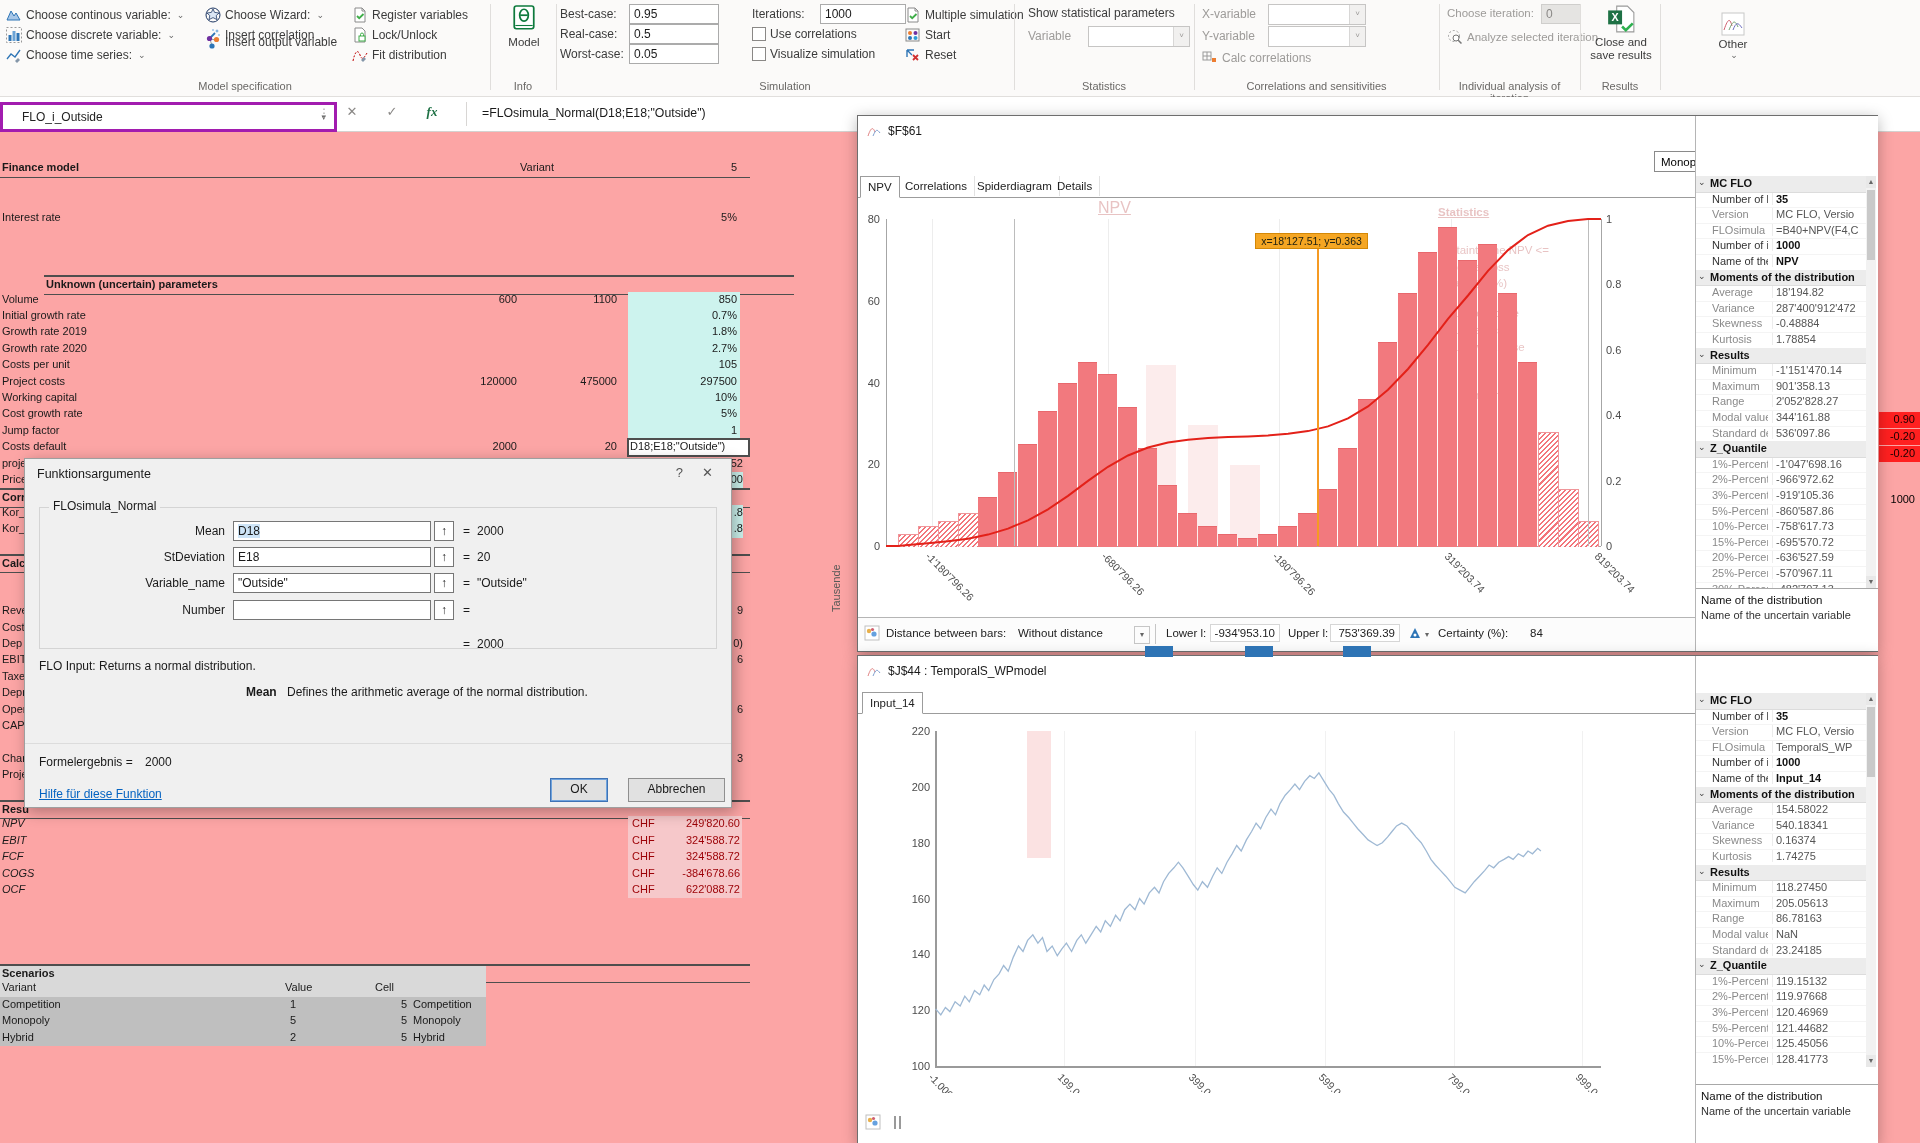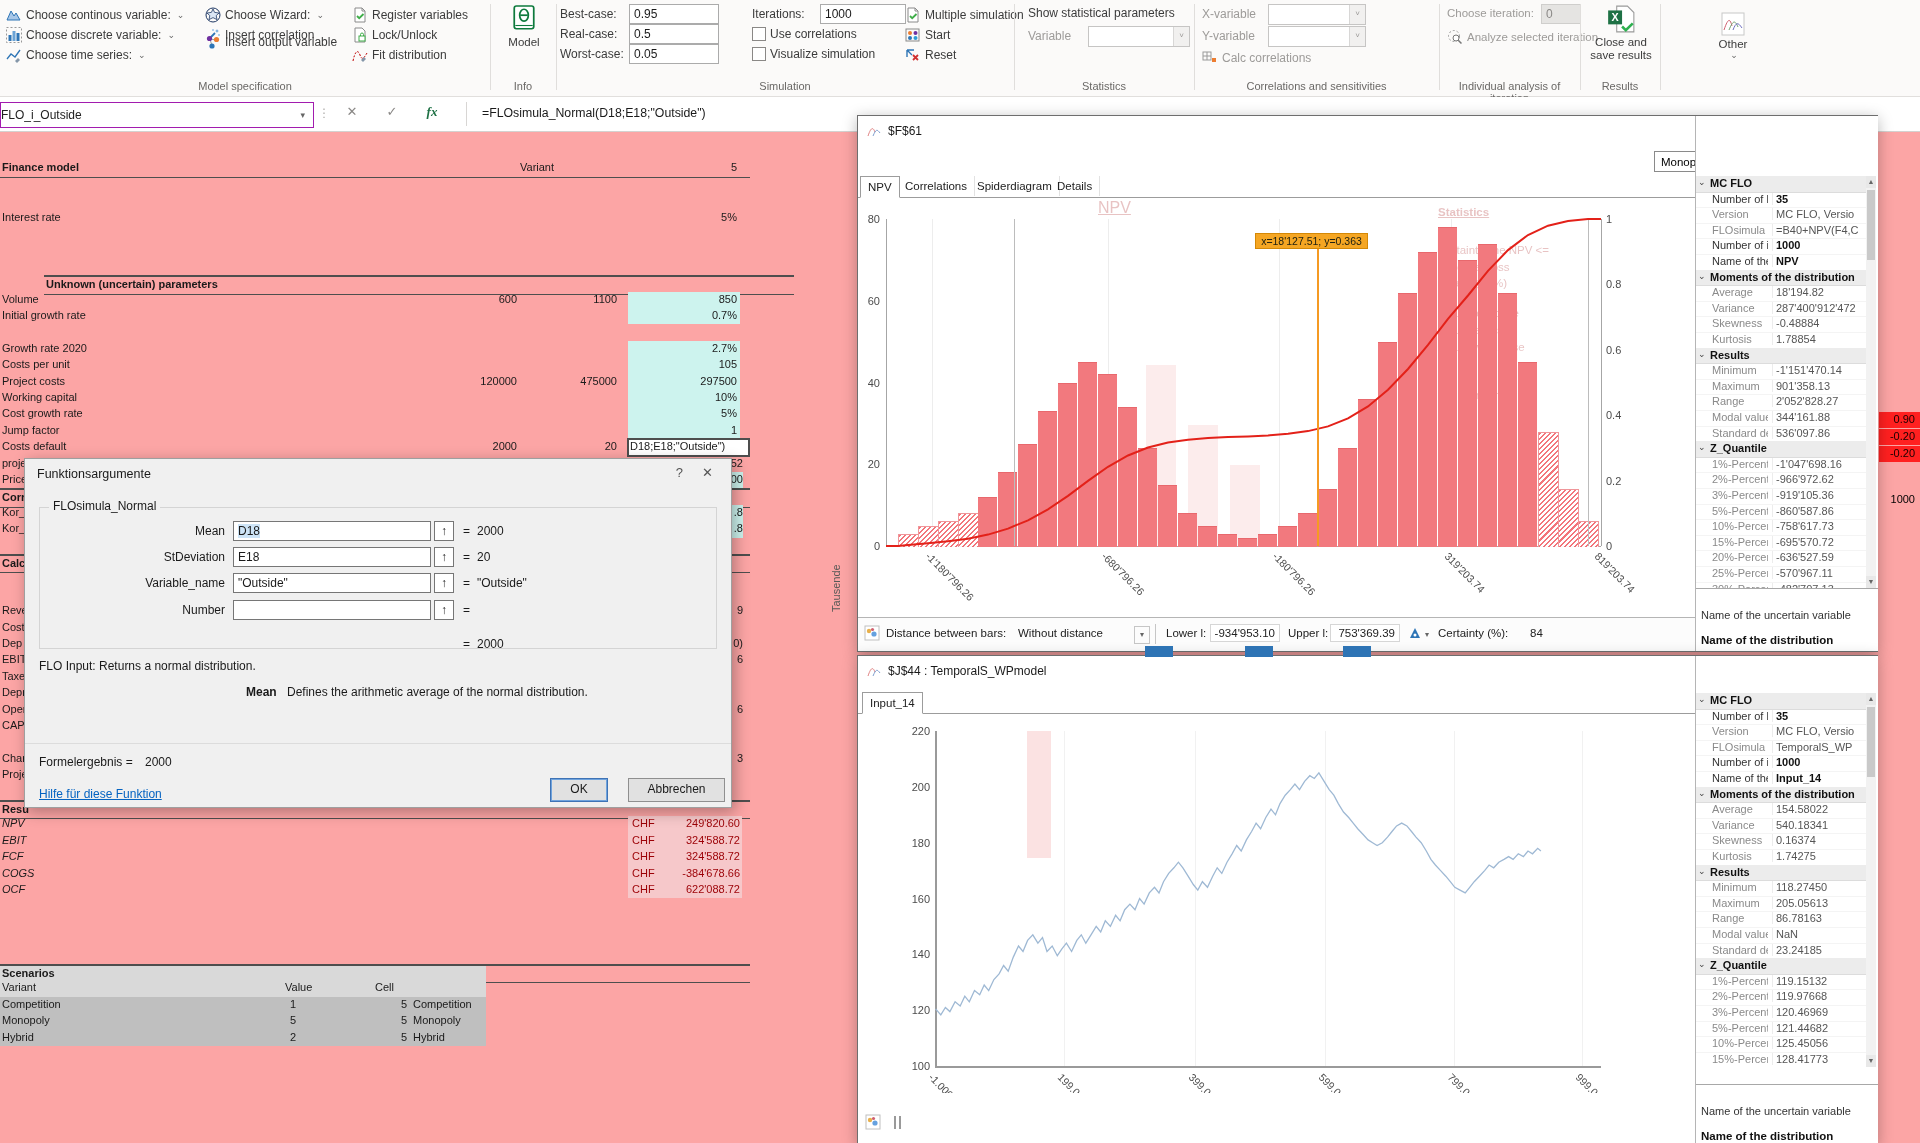--- a/index.html
+++ b/index.html
@@ -15,21 +15,21 @@
   .rlabel{position:absolute;font-size:12px;color:#3b3b3b;white-space:nowrap;}
   .rlabel.dis{color:#9d9b99;}
   .rinput{position:absolute;height:18px;background:#fff;border:1px solid #ababab;font-size:12px;color:#1a1a1a;padding:0 0 0 4px;display:flex;align-items:center;}
   .rinput.dis{background:#e5e4e2;border-color:#cfcecc;color:#8a8886;}
   .rcombo{position:absolute;height:19px;background:#fff;border:1px solid #c6c5c4;}
   .rcombo .arr{position:absolute;right:0;top:0;width:15px;height:100%;background:#f1f0ef;border-left:1px solid #d8d7d6;color:#9a9896;font-size:8px;text-align:center;line-height:18px;}
   .chk{position:absolute;width:12px;height:12px;border:1px solid #8a8886;background:#fff;}
   .bigbtn{position:absolute;text-align:center;font-size:11.5px;color:#3b3b3b;}
   
   #fbar{position:absolute;left:0;top:97px;width:1920px;height:34px;background:#fff;border-bottom:1px solid #d4d2d0;}
-  #namebox{position:absolute;left:0;top:5px;width:312px;height:24px;border:1px solid #a21caf;font-size:12px;color:#222;display:flex;align-items:center;padding-left:0;}
+  #namebox{position:absolute;left:0;top:5px;width:312px;height:24px;border:3px solid #a21caf;font-size:12px;color:#222;display:flex;align-items:center;padding-left:19px;}
   .fbtn{position:absolute;top:7px;font-size:13px;color:#8a8886;width:24px;text-align:center;}
   
   #sheet{position:absolute;left:0;top:0;width:860px;height:1143px;z-index:1;}
   .srow{position:absolute;left:0;height:16.4px;width:750px;font-size:11px;color:#1a1a1a;}
   .srow.secline{border-top:2px solid #4e4e4e;border-bottom:1px solid #4e4e4e;}
   .srow.lineb{border-bottom:1px solid #4e4e4e;}
   .slabel{position:absolute;left:2px;top:1px;white-space:nowrap;}
   .b{font-weight:bold;} .i{font-style:italic;}
   .snum{position:absolute;top:1px;text-align:right;white-space:nowrap;}
   .colc{left:400px;width:117px;} .cold{left:500px;width:117px;}
@@ -74,21 +74,21 @@
   .prow{position:absolute;left:0;width:170px;height:15.6px;font-size:11px;overflow:hidden;border-bottom:1px solid #f4f4f4;}
   .prow .pl{position:absolute;left:16px;top:1px;width:56px;color:#8a8a8a;white-space:nowrap;overflow:hidden;}
   .prow .pv{position:absolute;left:76px;top:1px;right:0;color:#555;white-space:nowrap;overflow:hidden;border-left:1px solid #ececec;padding-left:3px;}
   .prow.psec{background:#ececec;font-weight:bold;color:#111;border-bottom:1px solid #dcdcdc;}
   .prow.psec .sect{position:absolute;left:14px;top:1px;white-space:nowrap;}
   .prow.psec .chev{position:absolute;left:2px;top:1px;font-size:9px;color:#444;font-weight:normal;}
   .prow .pv.bv{color:#111;font-weight:bold;} .prow .pl.bl{color:#333;}
   .pscroll{position:absolute;width:10px;background:#f2f2f2;}
   .parr{position:absolute;left:0;width:10px;height:12px;background:#e8e8e8;color:#666;font-size:7px;text-align:center;line-height:12px;}
   .pthumb{position:absolute;left:1px;width:8px;background:#c9c9c9;}
-  .pfoot-t{position:absolute;font-size:11.5px;font-weight:bold;color:#111;white-space:nowrap;margin-top:40px;}
+  .pfoot-t{position:absolute;font-size:11.5px;font-weight:normal;color:#111;white-space:nowrap;}
   .pfoot-s{position:absolute;font-size:11px;color:#333;white-space:nowrap;}
   .psep{position:absolute;height:1px;background:#a8a8a8;}
   
   .chart{position:absolute;overflow:hidden;}
   .bar{position:absolute;background:#f2797e;border-top:1px solid #e8686d;}
   .bar.hatch{background:repeating-linear-gradient(135deg,rgba(242,110,116,.95) 0 1.5px,rgba(255,255,255,.92) 1.5px 3.6px);border:1px solid #f0969a;border-bottom:none;}
   .gline{position:absolute;width:1px;background:#ededed;}
   .limline{position:absolute;width:1px;background:#bcbcbc;}
   .ylab{position:absolute;font-size:11px;color:#4c4c4c;text-align:right;}
   .ylabr{position:absolute;font-size:11px;color:#4c4c4c;text-align:left;}
@@ -345,20 +345,24 @@
       </div>
       <div class="srow" style="top: 291.6px;">
         <div class="slabel">Volume</div>
         <div class="snum colc">600</div>
         <div class="snum cold">1100</div>
         <div class="cole cyanbg">850</div>
       </div>
       <div class="srow" style="top: 308px;">
         <div class="slabel">Initial growth rate</div>
         <div class="cole cyanbg">0.7%</div>
+      </div>
+      <div class="srow" style="top: 324.4px;">
+        <div class="slabel">Growth rate 2019</div>
+        <div class="cole cyanbg">1.8%</div>
       </div>
       <div class="srow" style="top: 340.8px;">
         <div class="slabel">Growth rate 2020</div>
         <div class="cole cyanbg">2.7%</div>
       </div>
       <div class="srow" style="top: 357.2px;">
         <div class="slabel">Costs per unit</div>
         <div class="cole cyanbg">105</div>
       </div>
       <div class="srow" style="top: 373.6px;">

